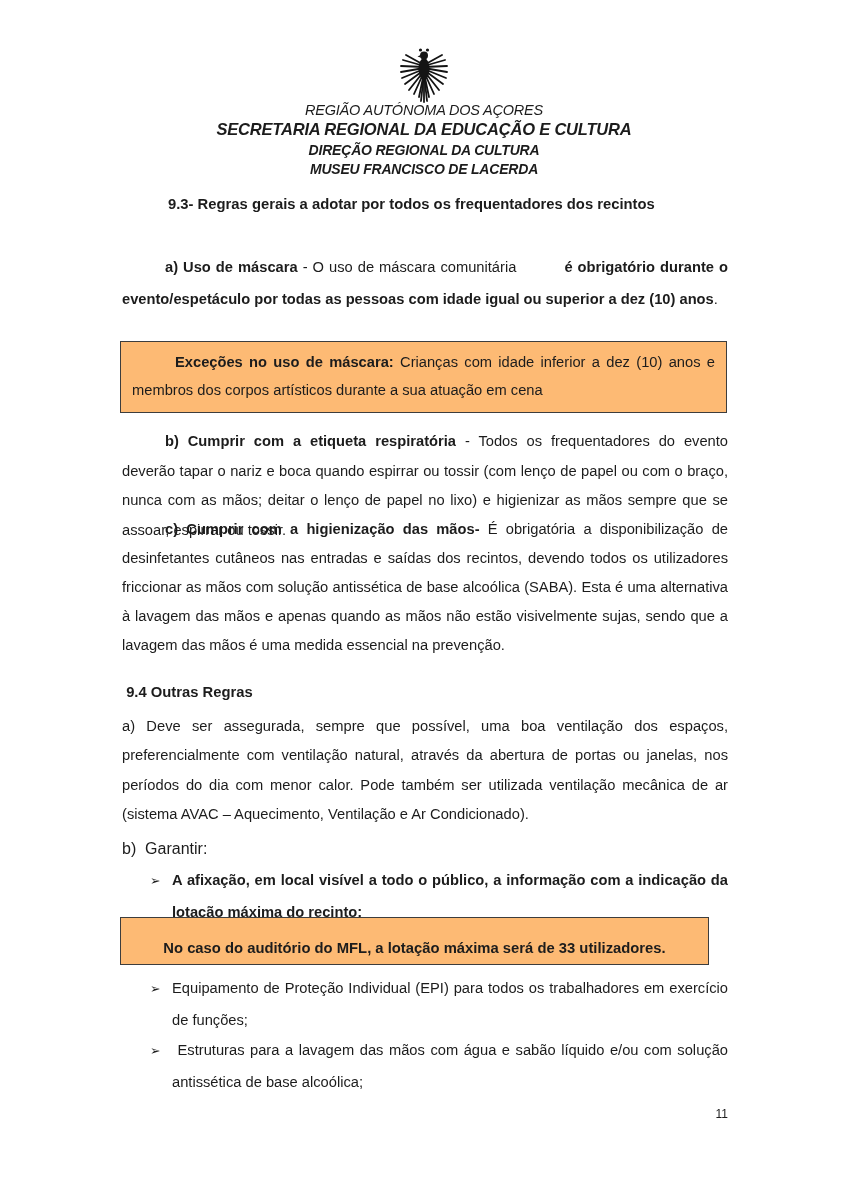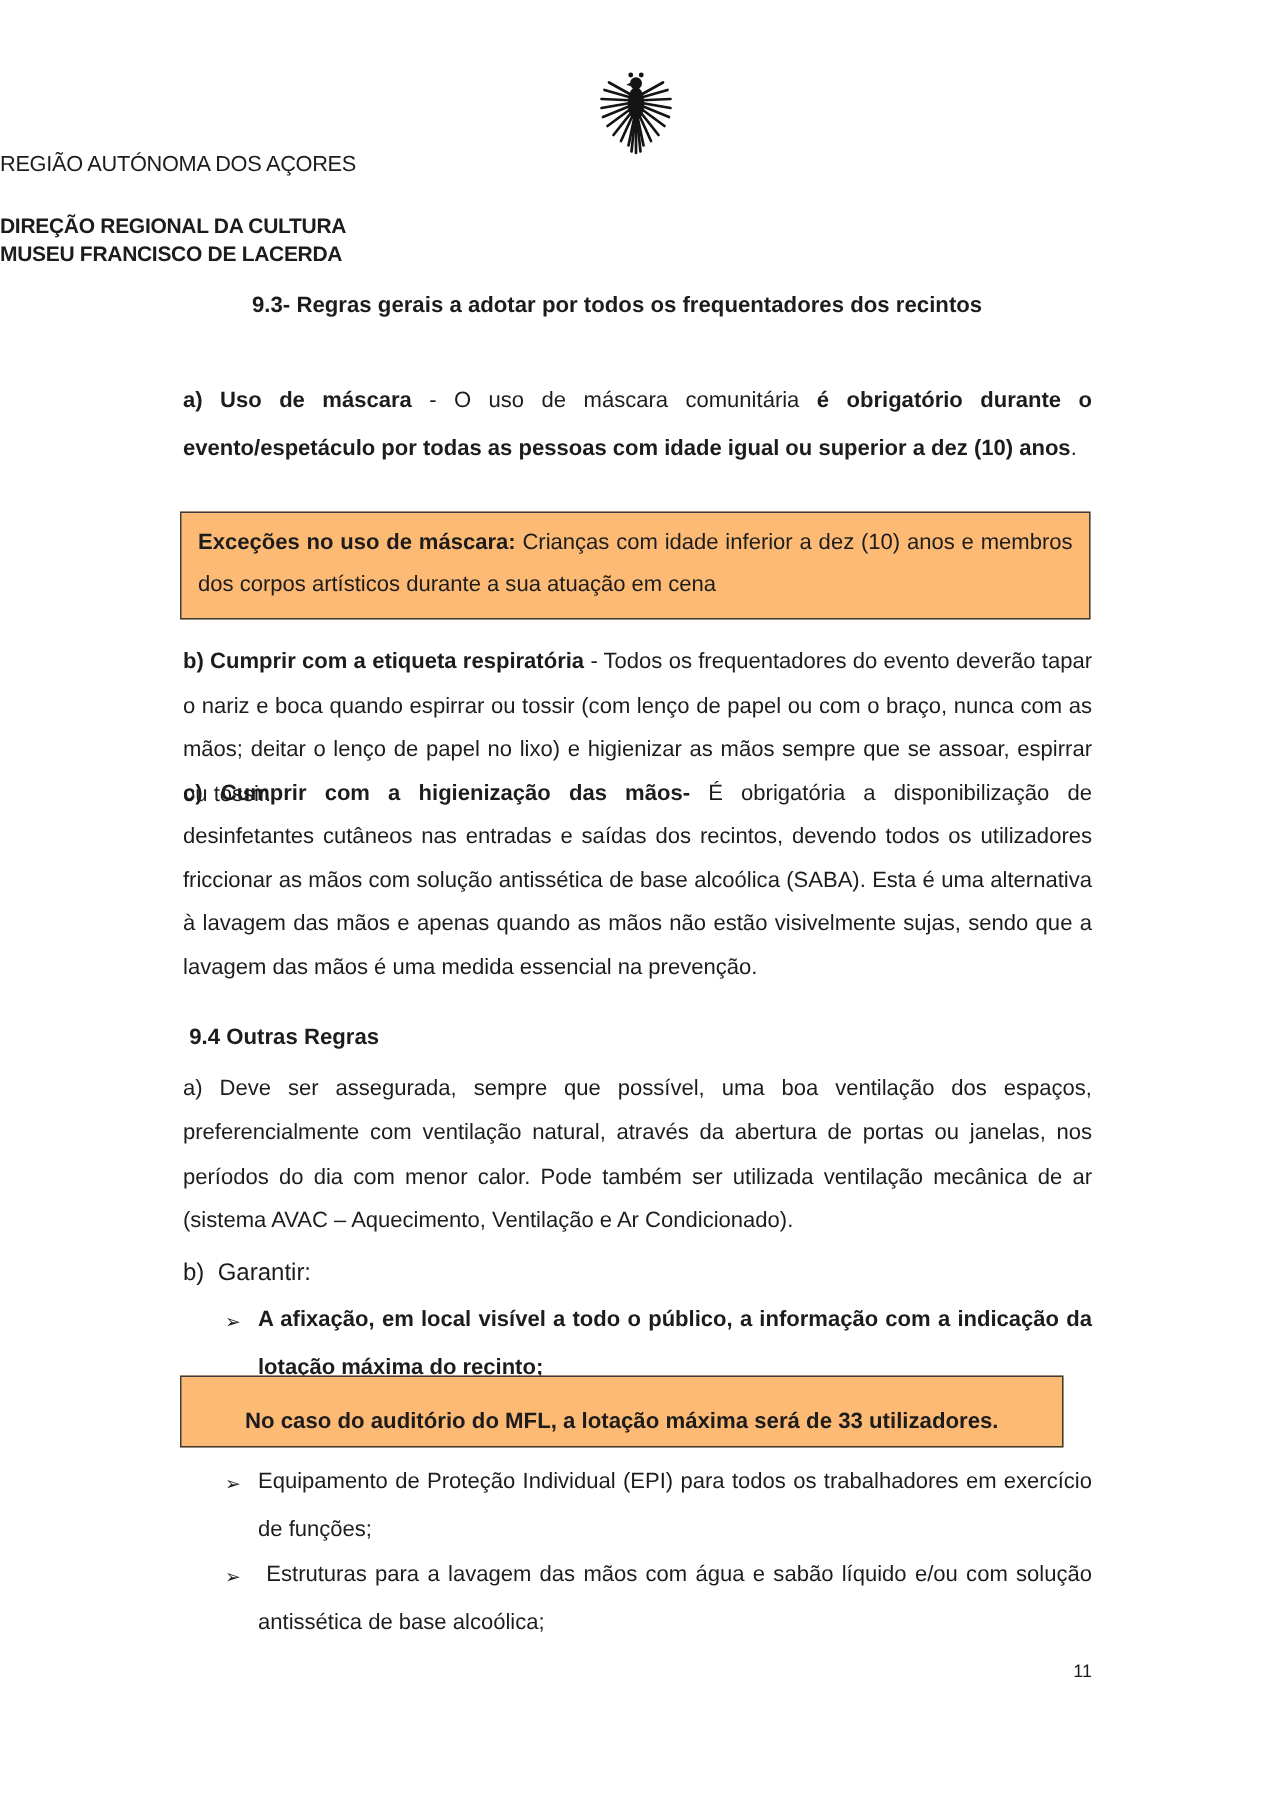--- a/index.html
+++ b/index.html
@@ -3,37 +3,37 @@
 <meta charset="utf-8">
 <style>
   html,body{margin:0;padding:0;background:#ffffff;}
   .page{
     position:relative;width:848px;height:1200px;margin:0 auto;background:#fff;
     font-family:"Liberation Sans",sans-serif;color:#1c1c1c;overflow:hidden;
   }
   .page > *{position:absolute;}
   
   .emblem{left:400px;top:47px;width:48px;height:58px;}
-  .hdr{left:0;width:848px;letter-spacing:-0.2px;white-space:nowrap;}
+  .hdr{left:0;width:848px;text-align:center;letter-spacing:-0.2px;white-space:nowrap;font-style:italic;}
   .hdr1{top:102px;font-size:14.5px;font-weight:400;}
   .hdr2{top:120px;font-size:16.5px;font-weight:700;}
   .hdr3{top:142px;font-size:14px;font-weight:700;}
   .hdr4{top:161px;font-size:14px;font-weight:700;}
   
   .col{left:122px;width:606px;}
   .heading{font-weight:700;font-size:14.8px;white-space:pre-wrap;}
   .h93{top:196px;margin-left:46px;}
   .h94{top:684px;}
   .body{margin:0;font-size:14.7px;text-align:justify;}
   .para-a{top:251px;line-height:32px;}
   .para-b{top:427px;line-height:29.5px;}
   .para-c{top:515px;line-height:29px;}
   .para-94a{top:712px;line-height:29.3px;}
   .b-garantir{top:840px;font-size:16px;white-space:pre-wrap;}
-  b{font-weight:700;}
+  b{font-weight:700;margin-left:43px;}
   
   .note-box{
     left:120px;border:1.5px solid #3d3d3d;box-sizing:border-box;background:#fdba74;
     font-size:14.7px;
   }
   .box1{top:341px;width:607px;padding:6px 11px 8px 11px;line-height:28px;text-align:justify;}
   .box2{top:917px;width:589px;padding:20px 6px 5px 6px;line-height:21px;
         text-align:center;font-weight:700;font-size:14.8px;}
   
   .bullet{left:122px;width:606px;font-size:14.7px;line-height:31.5px;}
@@ -80,20 +80,21 @@
       </g>
       <ellipse cx="24" cy="22" rx="5.5" ry="11" fill="#141414"></ellipse>
       <circle cx="24" cy="8.5" r="4" fill="#141414"></circle>
       <path d="M20.5 8 L17.5 9.5 L20.5 10.5 Z" fill="#141414"></path>
       <circle cx="20.5" cy="3" r="1.6" fill="#141414"></circle>
       <circle cx="27.5" cy="3" r="1.6" fill="#141414"></circle>
     </svg>
   </div>
 
   <div class="hdr hdr1">REGIÃO AUTÓNOMA DOS AÇORES</div>
+  <div class="hdr hdr2">SECRETARIA REGIONAL DA EDUCAÇÃO E CULTURA</div>
   <div class="hdr hdr4">MUSEU FRANCISCO DE LACERDA</div>
   <div class="hdr hdr3">DIREÇÃO REGIONAL DA CULTURA</div>
 
   <div class="col heading h93">9.3- Regras gerais a adotar por todos os frequentadores dos recintos</div>
 
   <p class="col body para-a"><b>a) Uso de máscara</b><span> - O uso de máscara comunitária </span><b>é obrigatório durante o evento/espetáculo por todas as pessoas com idade igual ou superior a dez (10) anos</b><span>.</span></p>
 
   <div class="note-box box1"><b>Exceções no uso de máscara:</b><span> Crianças com idade inferior a dez (10) anos e membros dos corpos artísticos durante a sua atuação em cena</span></div>
 
   <p class="col body para-b"><b>b) Cumprir com a etiqueta respiratória</b><span> - Todos os frequentadores do evento deverão tapar o nariz e boca quando espirrar ou tossir (com lenço de papel ou com o braço, nunca com as mãos; deitar o lenço de papel no lixo) e higienizar as mãos sempre que se assoar, espirrar ou tossir.</span></p>

